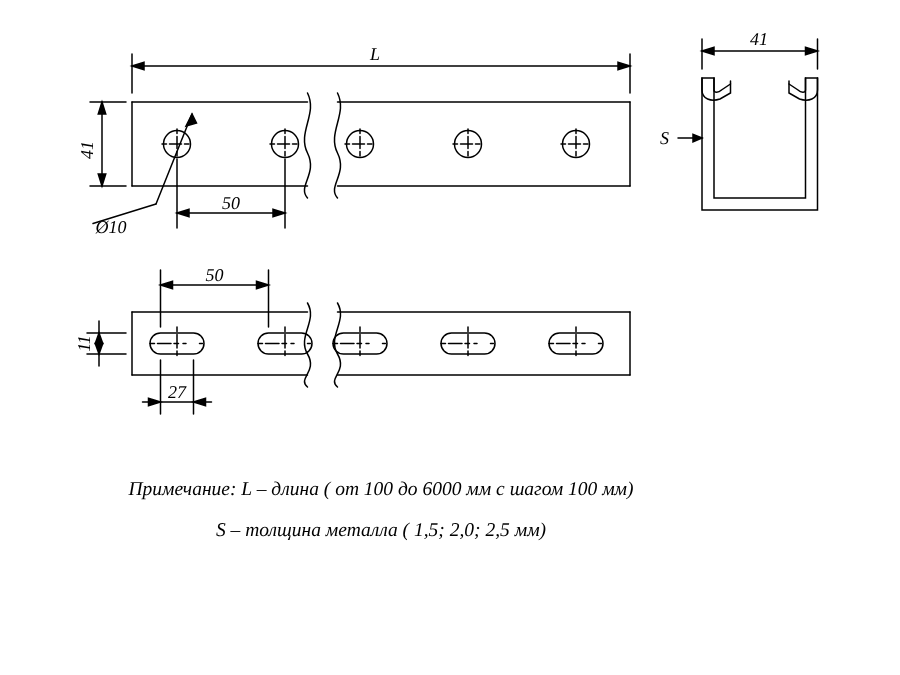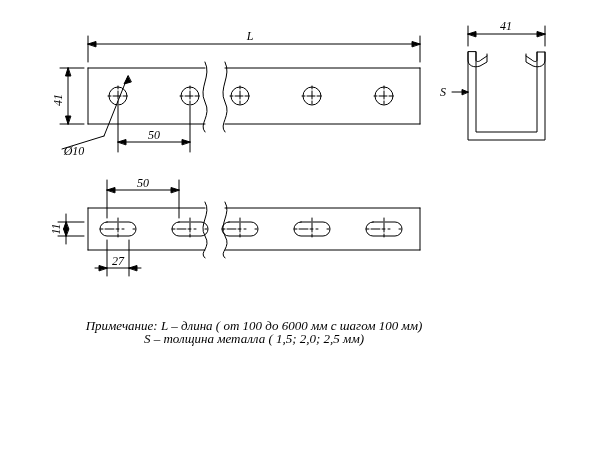--- a/index.html
+++ b/index.html
@@ -25,21 +25,21 @@
     left: 0;
     width: 508px;
     text-align: center;
     font-family: "Liberation Serif", serif;
     font-style: italic;
     font-size: 13px;
     color: #000000;
     white-space: pre;
   }
   #note-line-1 { top: 318px; }
-  #note-line-2 { top: 331px; }
+  #note-line-2 { top: 345px; }
 </style>
 </head>
 <body>
 
 <div id="sheet">
 
   <svg width="600" height="450" viewBox="0 0 600 450">
     <g stroke="#000000" fill="none" stroke-width="1" stroke-linecap="round">
 
       <g>

